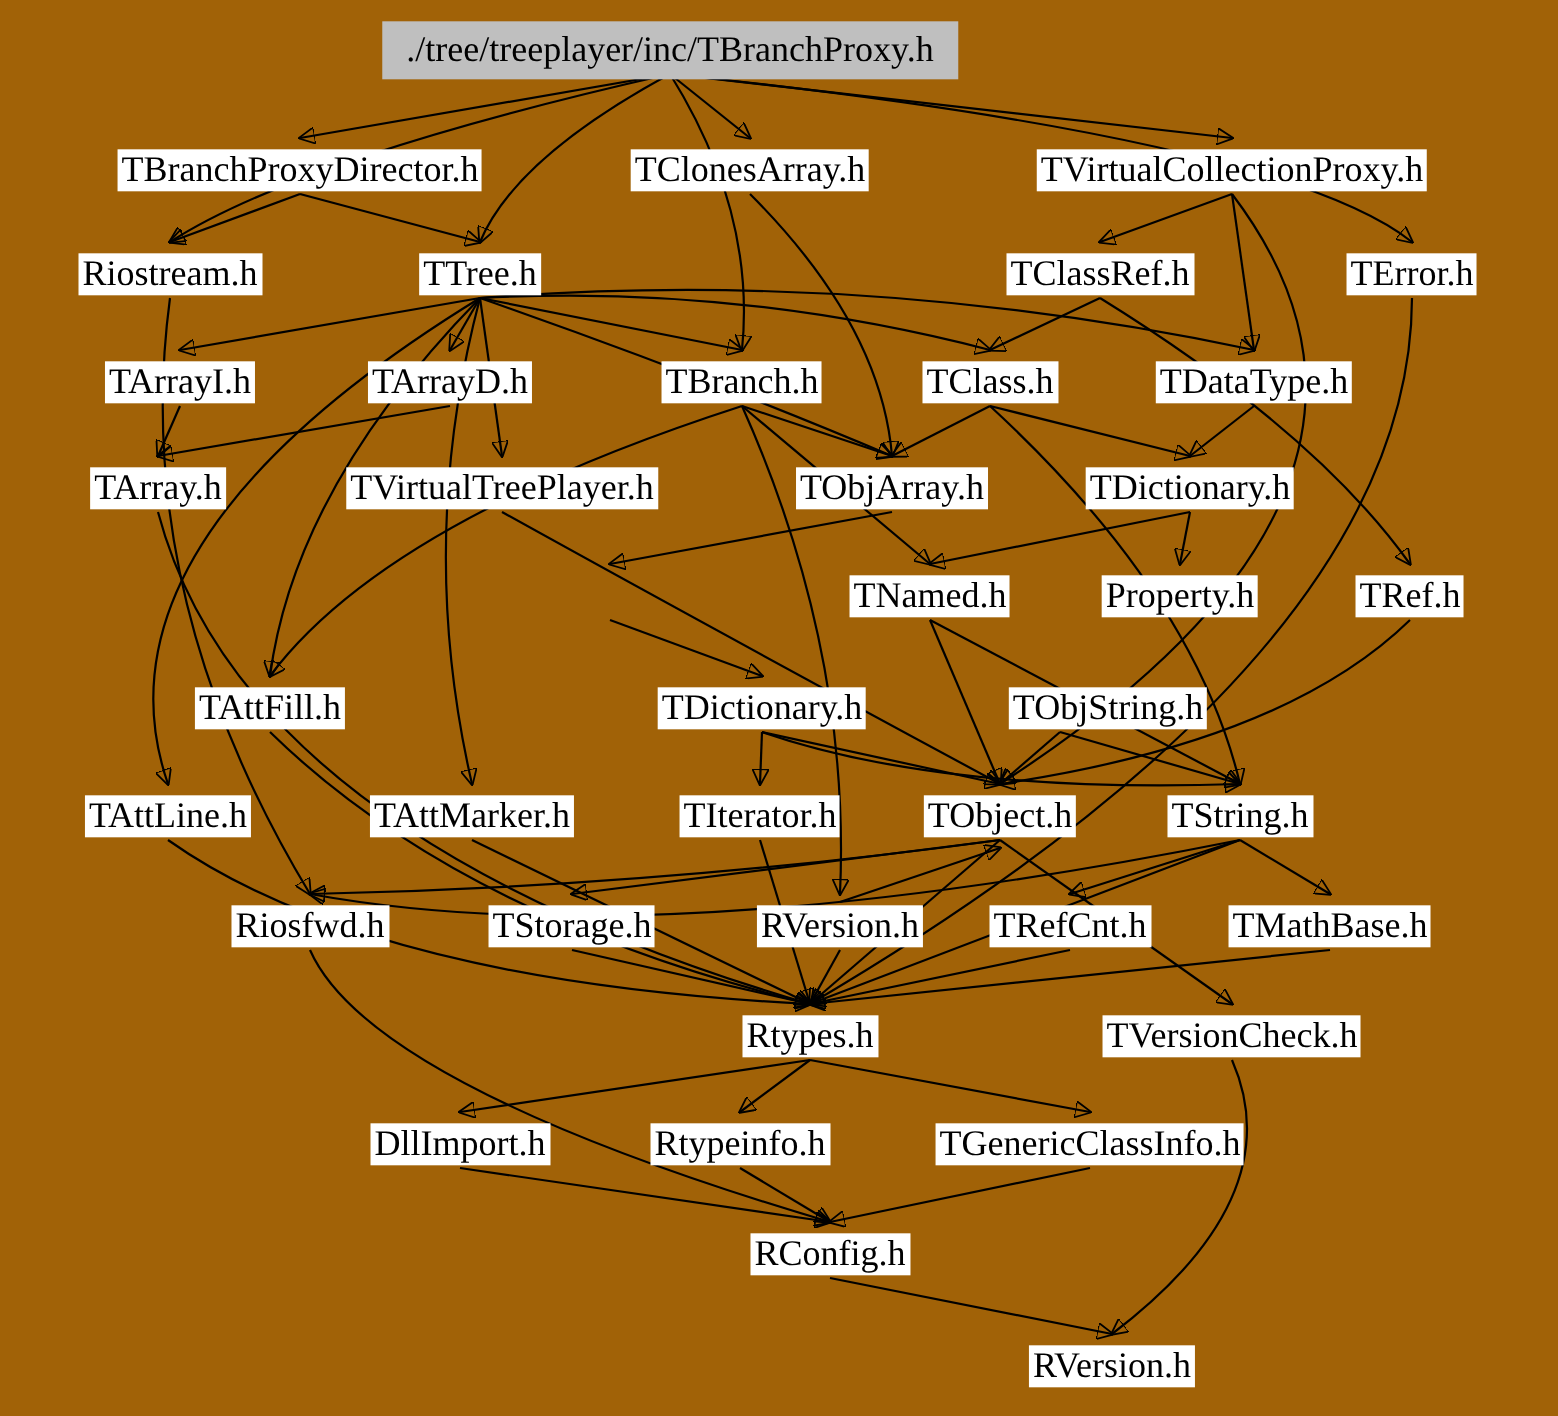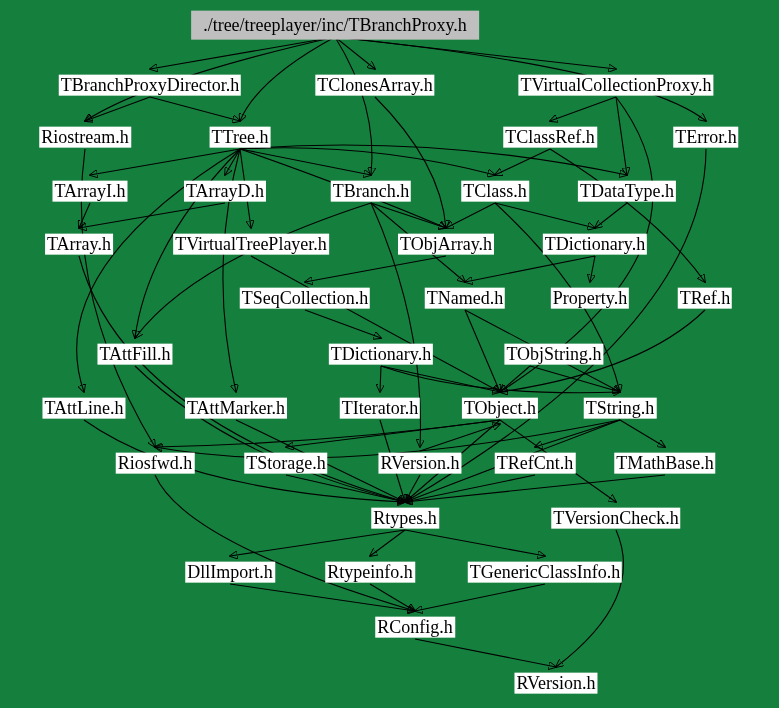--- a/index.html
+++ b/index.html
@@ -1,20 +1,20 @@
 <!DOCTYPE html>
 <html><head>
 <meta charset="utf-8">
 <style>
   html, body { margin: 0; padding: 0; background: #ffffff; }
   .canvas {
     position: relative;
     width: 779px;
     height: 708px;
-    background: #15803d;
+    background: #a16207;
     overflow: hidden;
     font-family: "Liberation Serif", "DejaVu Serif", serif;
   }
   svg.edge-layer {
     position: absolute;
     left: 0; top: 0;
     width: 779px; height: 708px;
     z-index: 1;
   }
   svg.edge-layer path {
@@ -143,21 +143,20 @@
       <div class="node" style="left: 706px; top: 137px;">TError.h</div>
       <div class="node" style="left: 90px; top: 191px;">TArrayI.h</div>
       <div class="node" style="left: 225px; top: 191px;">TArrayD.h</div>
       <div class="node" style="left: 371px; top: 191px;">TBranch.h</div>
       <div class="node" style="left: 495px; top: 191px;">TClass.h</div>
       <div class="node" style="left: 627px; top: 191px;">TDataType.h</div>
       <div class="node" style="left: 79px; top: 244px;">TArray.h</div>
       <div class="node" style="left: 251px; top: 244px;">TVirtualTreePlayer.h</div>
       <div class="node" style="left: 446px; top: 244px;">TObjArray.h</div>
       <div class="node" style="left: 595px; top: 244px;">TDictionary.h</div>
-      <div class="node" style="left: 305px; top: 298px;">TSeqCollection.h</div>
       <div class="node" style="left: 465px; top: 298px;">TNamed.h</div>
       <div class="node" style="left: 590px; top: 298px;">Property.h</div>
       <div class="node" style="left: 705px; top: 298px;">TRef.h</div>
       <div class="node" style="left: 135px; top: 354px;">TAttFill.h</div>
       <div class="node" style="left: 381px; top: 354px;">TDictionary.h</div>
       <div class="node" style="left: 530px; top: 354px; margin-left: 24px;">TObjString.h</div>
       <div class="node" style="left: 84px; top: 408px;">TAttLine.h</div>
       <div class="node" style="left: 236px; top: 408px;">TAttMarker.h</div>
       <div class="node" style="left: 380px; top: 408px;">TIterator.h</div>
       <div class="node" style="left: 500px; top: 408px;">TObject.h</div>

